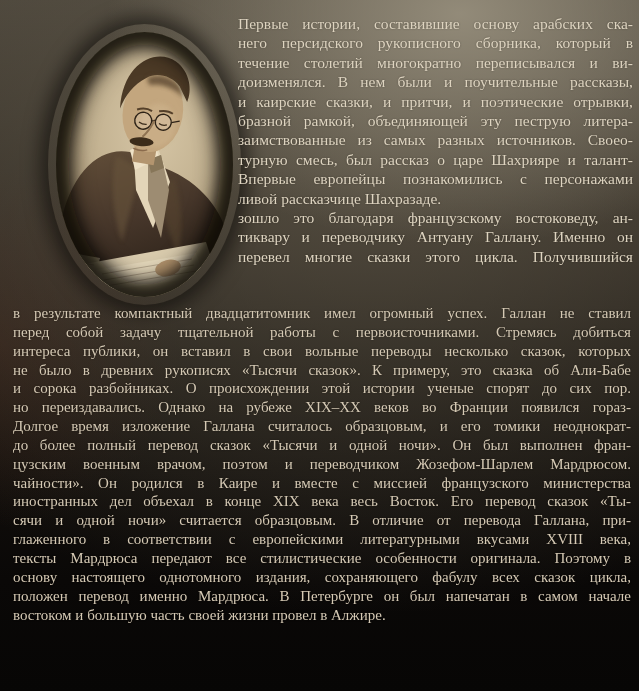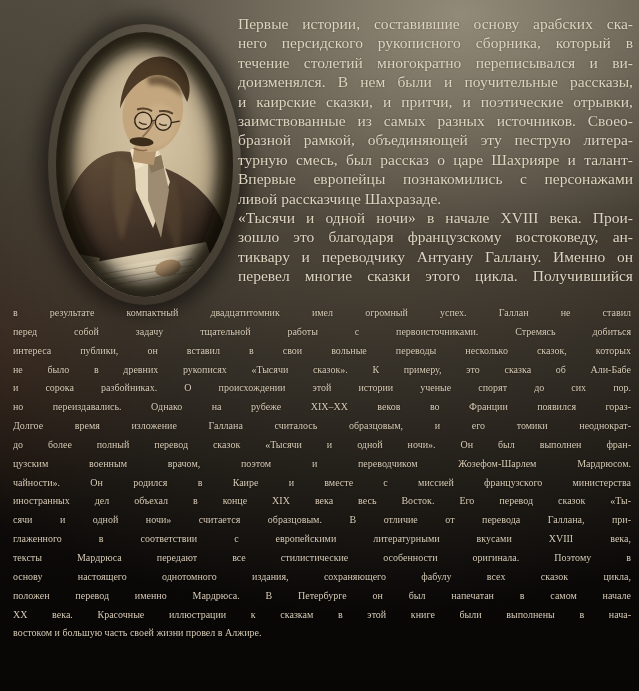--- a/index.html
+++ b/index.html
@@ -32,21 +32,21 @@
   }
   
   .text-wrapped{
     position:absolute;left:238px;top:14px;width:395px;
     font-size:15.5px;line-height:19.4px;
     color:#ded4c0;
     text-shadow:0 0 2px rgba(0,0,0,0.35);
   }
   .text-full{
     position:absolute;left:13px;top:304px;width:618px;
-    font-size:10px;line-height:18.85px;
+    font-size:15px;line-height:18.85px;
     color:#d5c9b4;
     text-shadow:0 0 2px rgba(0,0,0,0.4);
   }
   .line{
     margin:0;padding:0;
     text-align:justify;
     text-align-last:justify;
   }
   .line.endline{text-align-last:left;}
 </style>
@@ -134,26 +134,25 @@
       <ellipse cx="88.5" cy="132.5" rx="86" ry="130" fill="none" stroke="rgba(22,15,9,0.65)" stroke-width="20" filter="url(#soft2)"></ellipse>
     </svg>
   </div>
 
   <div class="text-wrapped" id="wrapped">
       <div class="line">Первые истории, составившие основу арабских ска-</div>
       <div class="line">него персидского рукописного сборника, который в</div>
       <div class="line">течение столетий многократно переписывался и ви-</div>
       <div class="line">доизменялся. В нем были и поучительные рассказы,</div>
       <div class="line">и каирские сказки, и притчи, и поэтические отрывки,</div>
+      <div class="line">бразной рамкой, объединяющей эту пеструю литера-</div>
       <div class="line">заимствованные из самых разных источников. Своео-</div>
-      <div class="line">бразной рамкой, объединяющей эту пеструю литера-</div>
       <div class="line">турную смесь, был рассказ о царе Шахрияре и талант-</div>
       <div class="line">Впервые европейцы познакомились с персонажами</div>
       <div class="line endline">ливой рассказчице Шахразаде.</div>
-      <div class="line">«Тысячи и одной ночи» в начале XVIII века. Прои-</div>
       <div class="line">зошло это благодаря французскому востоковеду, ан-</div>
       <div class="line">тиквару и переводчику Антуану Галлану. Именно он</div>
       <div class="line">перевел многие сказки этого цикла. Получившийся</div>
     </div>
   <div class="text-full" id="full">
       <div class="line">в результате компактный двадцатитомник имел огромный успех. Галлан не ставил</div>
       <div class="line">перед собой задачу тщательной работы с первоисточниками. Стремясь добиться</div>
       <div class="line">интереса публики, он вставил в свои вольные переводы несколько сказок, которых</div>
       <div class="line">не было в древних рукописях «Тысячи сказок». К примеру, это сказка об Али-Бабе</div>
       <div class="line">и сорока разбойниках. О происхождении этой истории ученые спорят до сих пор.</div>
@@ -161,17 +160,16 @@
       <div class="line">Долгое время изложение Галлана считалось образцовым, и его томики неоднократ-</div>
       <div class="line">до более полный перевод сказок «Тысячи и одной ночи». Он был выполнен фран-</div>
       <div class="line">цузским военным врачом, поэтом и переводчиком Жозефом-Шарлем Мардрюсом.</div>
       <div class="line">чайности». Он родился в Каире и вместе с миссией французского министерства</div>
       <div class="line">иностранных дел объехал в конце XIX века весь Восток. Его перевод сказок «Ты-</div>
       <div class="line">сячи и одной ночи» считается образцовым. В отличие от перевода Галлана, при-</div>
       <div class="line">глаженного в соответствии с европейскими литературными вкусами XVIII века,</div>
       <div class="line">тексты Мардрюса передают все стилистические особенности оригинала. Поэтому в</div>
       <div class="line">основу настоящего однотомного издания, сохраняющего фабулу всех сказок цикла,</div>
       <div class="line">положен перевод именно Мардрюса. В Петербурге он был напечатан в самом начале</div>
-      <div class="line">XX века. Красочные иллюстрации к сказкам в этой книге были выполнены в нача-</div>
       <div class="line endline">востоком и большую часть своей жизни провел в Алжире.</div>
     </div>
 
 </div>
 
 </body></html>

